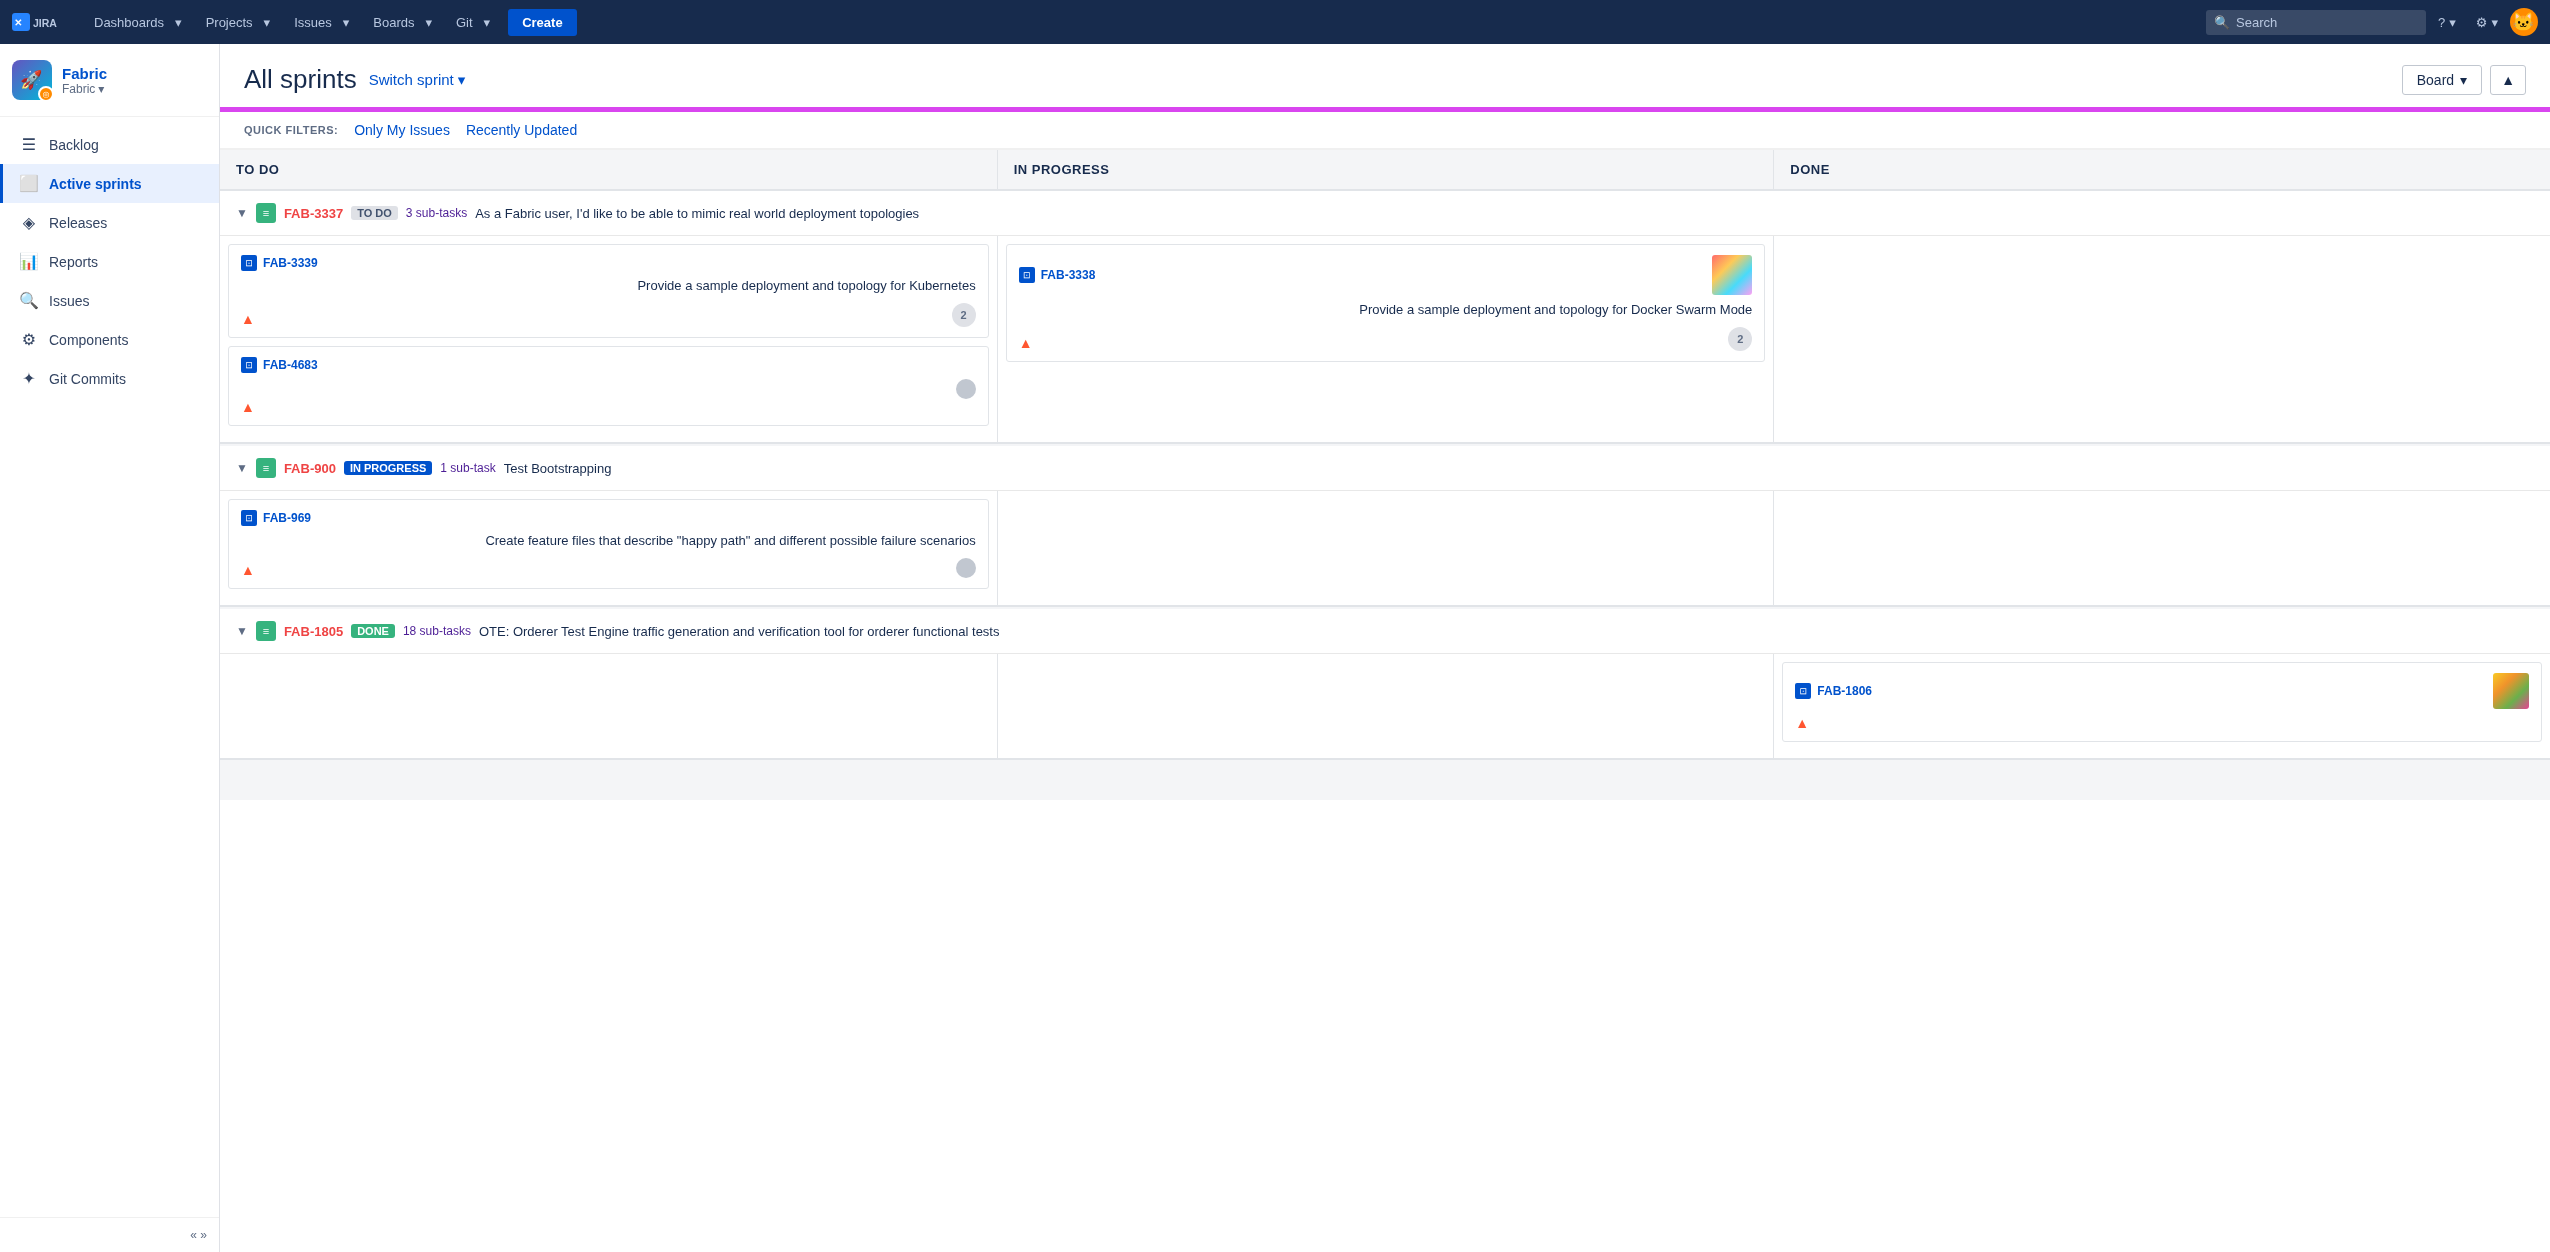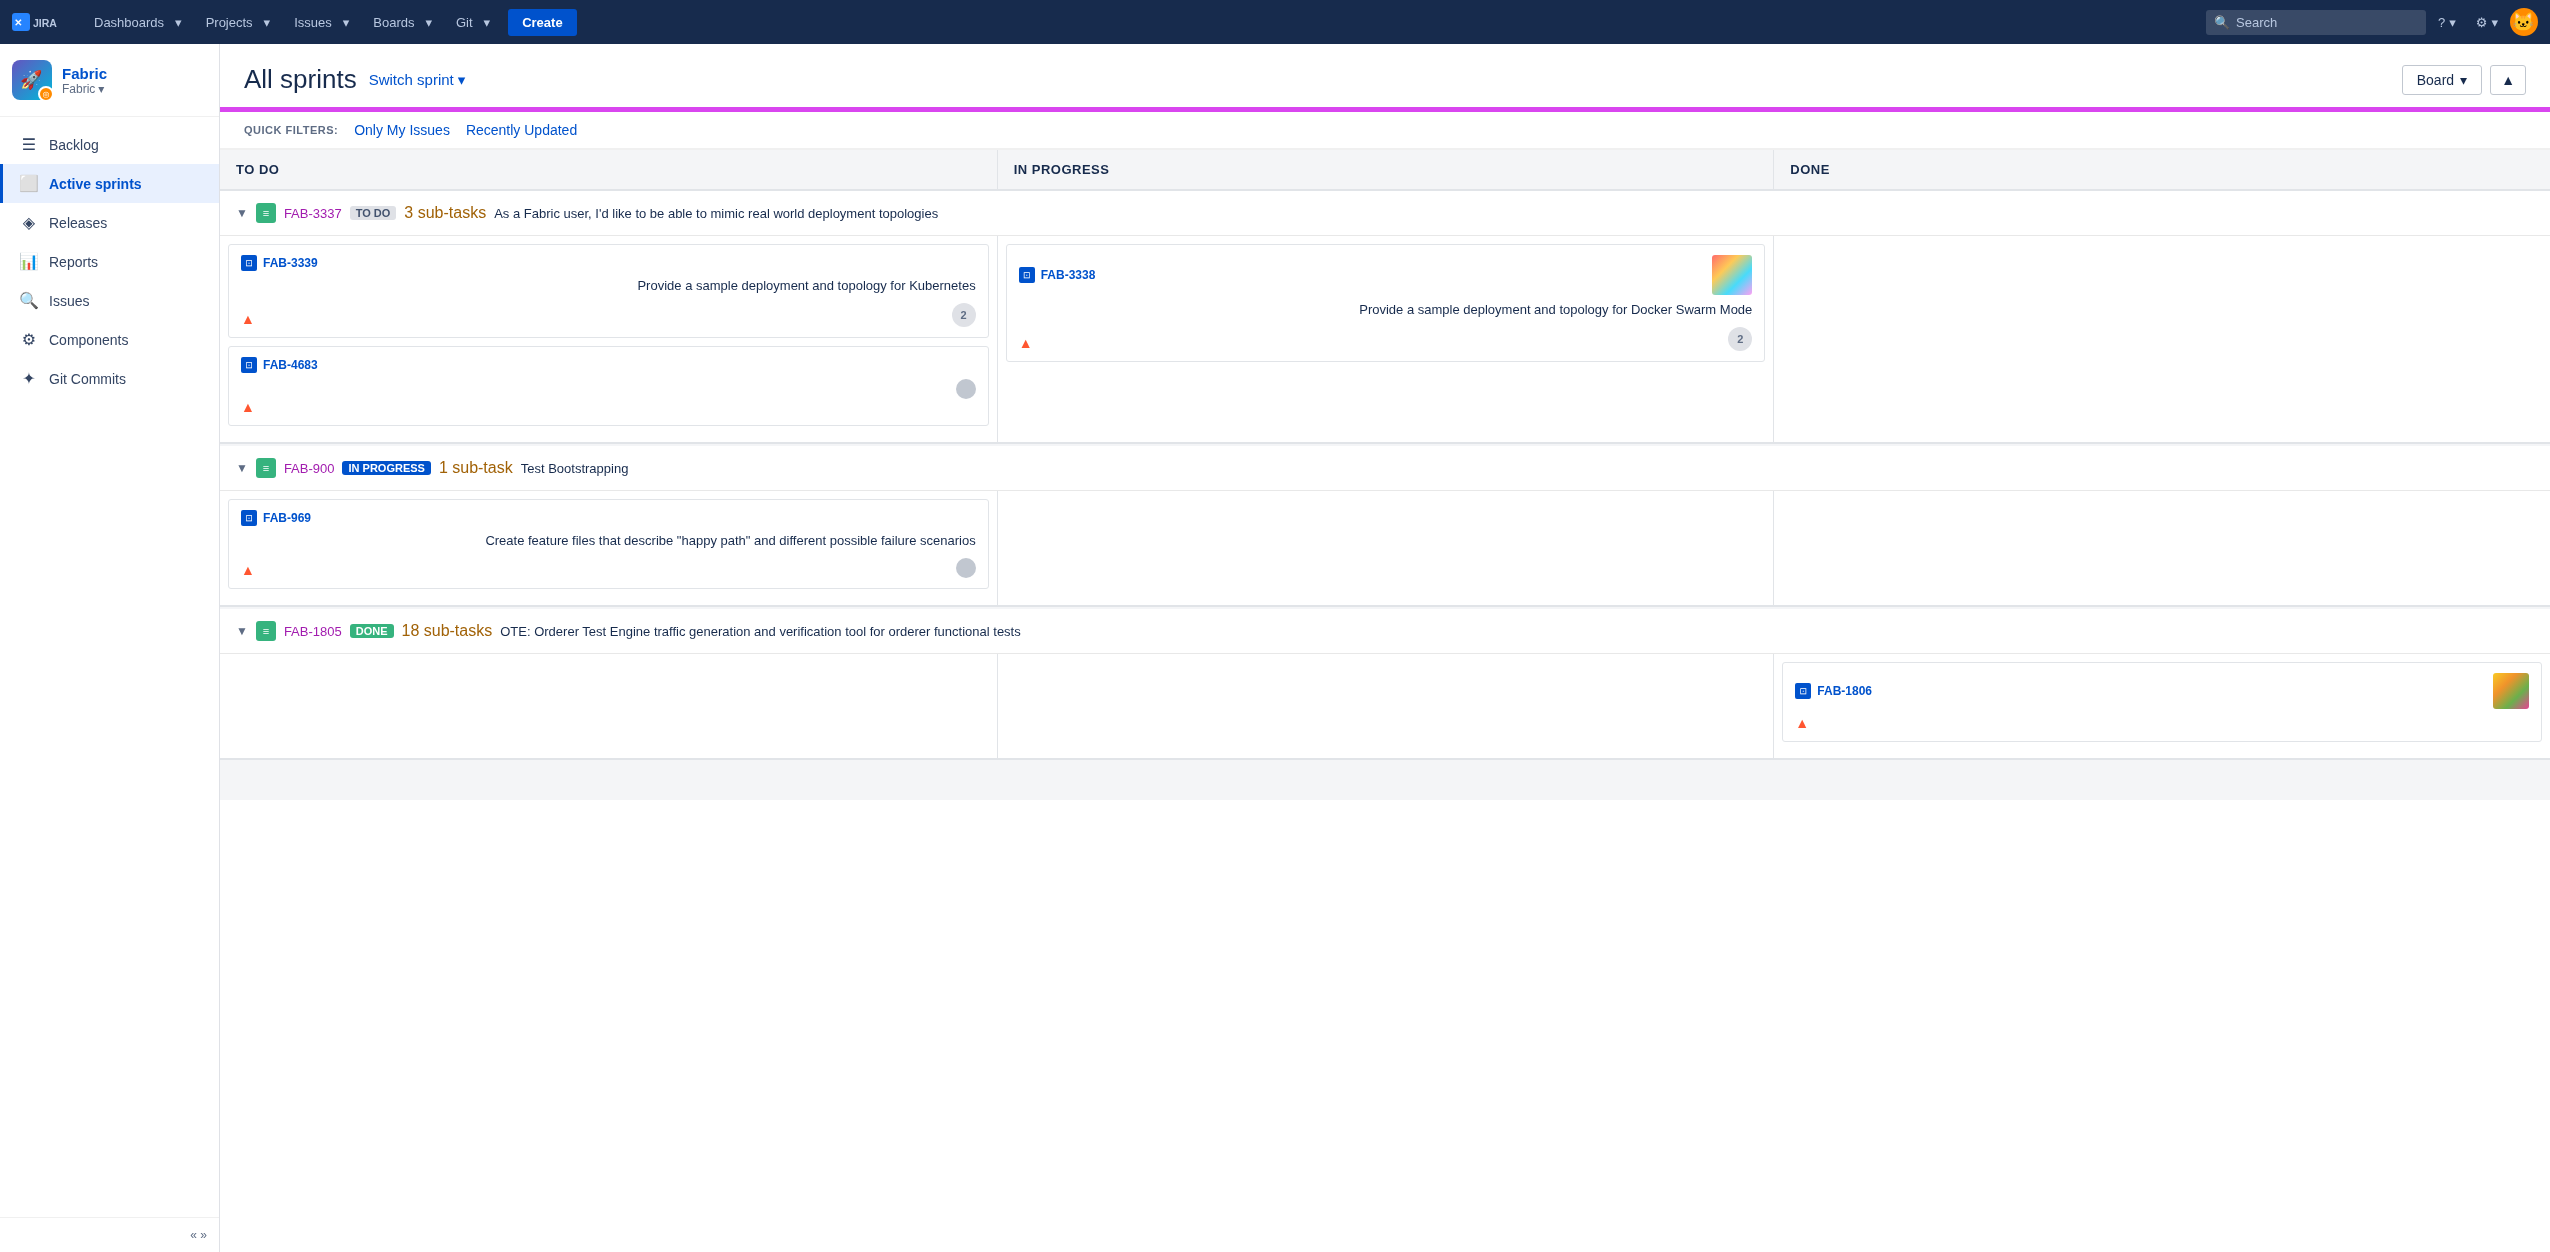--- a/index.html
+++ b/index.html
@@ -177,29 +177,29 @@
       background: #fff;
     }
     .qf-label { font-size: 11px; font-weight: 700; color: #5e6c84; text-transform: uppercase; letter-spacing: 0.5px; }
     .qf-btn { color: #0052cc; font-size: 14px; cursor: pointer; background: none; border: none; }
     .epic-icon {
       width: 20px; height: 20px; border-radius: 3px;
       background: #36b37e; display: flex; align-items: center;
       justify-content: center; color: #fff; font-size: 11px; font-weight: 700;
       flex-shrink: 0;
     }
-    .epic-link { color: #a21caf; font-weight: 400; font-size: 13px; cursor: pointer; }
+    .epic-link { color: #ef4444; font-weight: 700; font-size: 13px; cursor: pointer; }
     .epic-badge {
       border-radius: 3px; padding: 1px 6px; font-size: 11px; font-weight: 700;
       text-transform: uppercase;
     }
     .badge-todo { background: #dfe1e6; color: #42526e; }
     .badge-inprogress { background: #0052cc; color: #fff; }
     .badge-done { background: #36b37e; color: #fff; }
-    .epic-subtasks { font-size: 16px; color: #a16207; }
+    .epic-subtasks { font-size: 12px; color: #4c1d95; }
     .epic-desc { font-size: 13px; color: #172b4d; }
 
     
     .card {
       background: #fff;
       border-radius: 3px;
       border: 1px solid #e1e4e8;
       padding: 10px 12px;
       margin-bottom: 8px;
       cursor: pointer;

